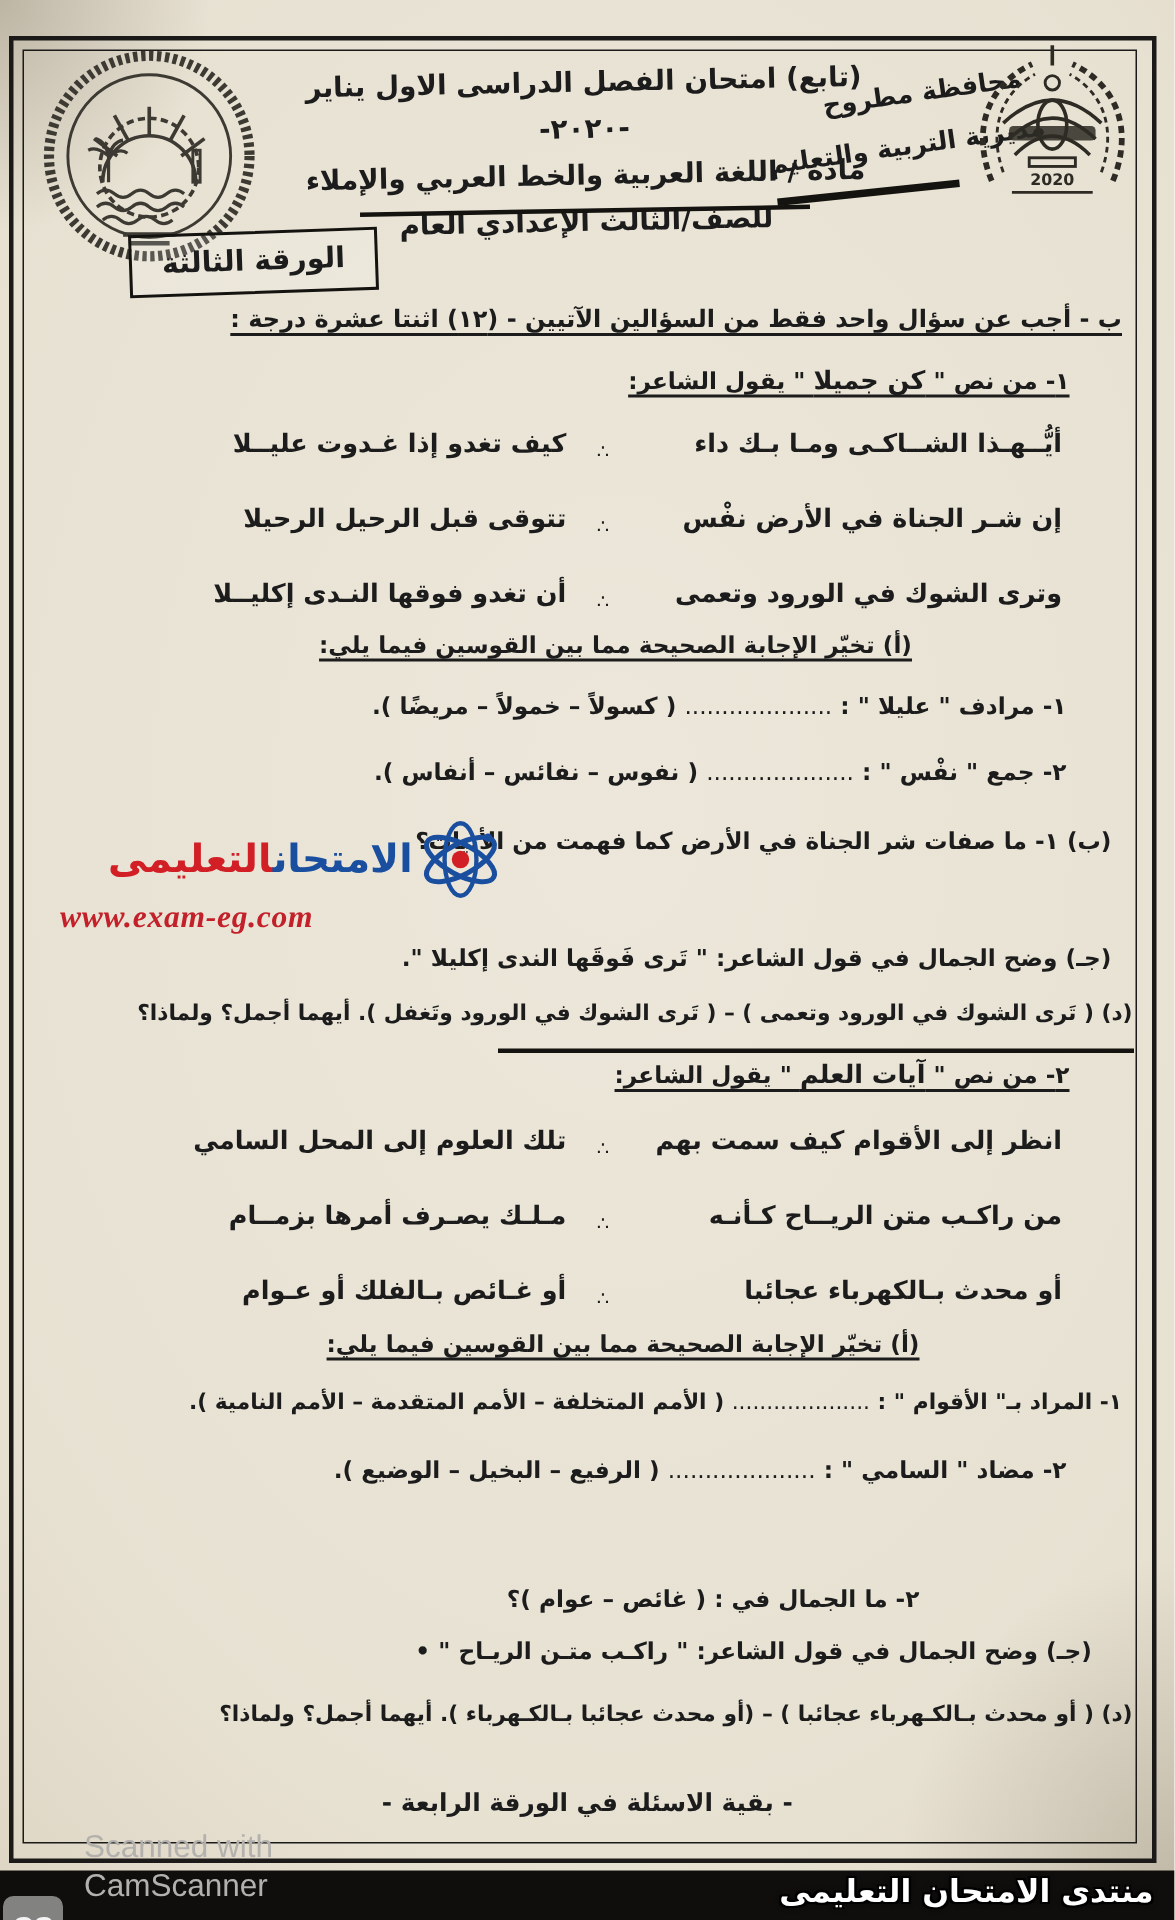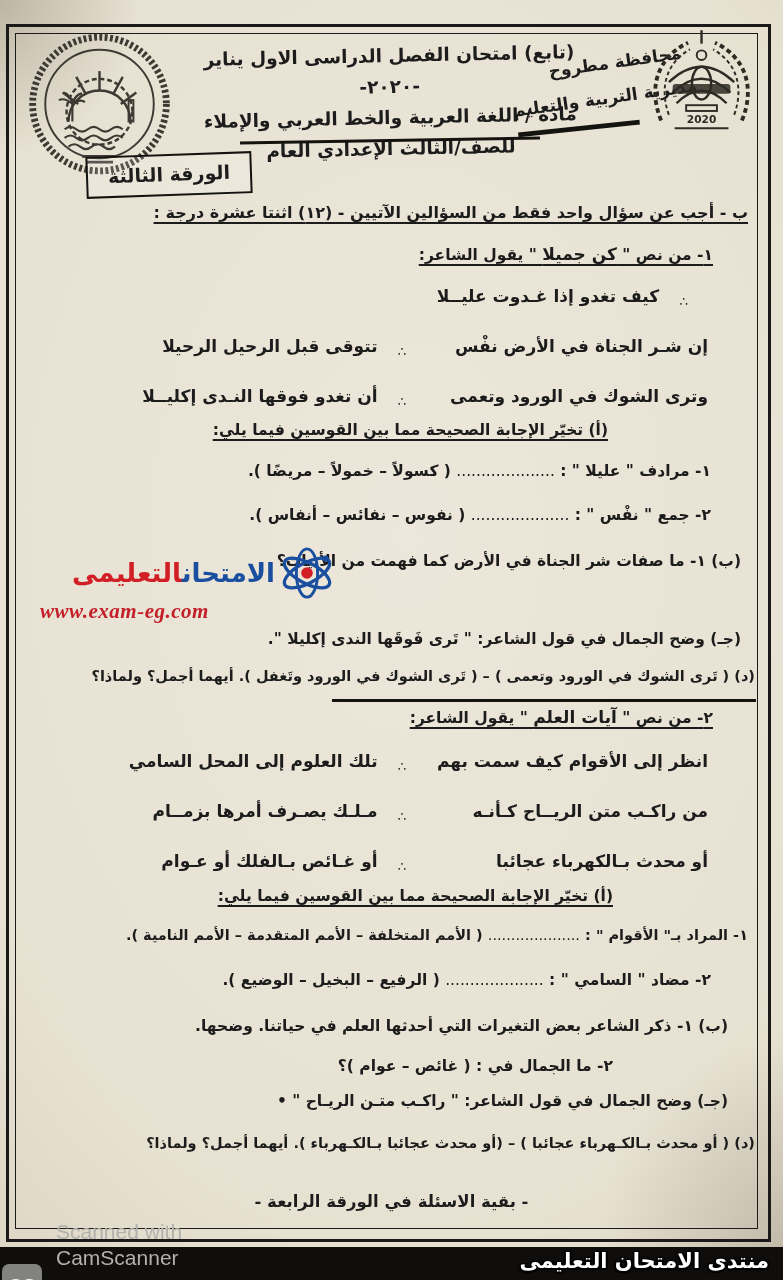--- a/index.html
+++ b/index.html
@@ -114,20 +114,21 @@
   <div class="paper-label">الورقة الثالثة</div>
 
   <div class="line u" style="right:35px; top:203px; font-size:16px;">ب - أجب عن سؤال واحد فقط من السؤالين الآتيين - (١٢) اثنتا عشرة درجة :</div>
 
   <div class="line u" style="right:70px; top:244px;">
     <span>١- من نص " </span><span style="font-size:17px;">كن جميلا</span><span> " يقول الشاعر:</span>
   </div>
 
   <div class="poem" style="top:284px;">
     <div class="verse-row">
+      <span class="hemi-r">أيُّــهـذا الشــاكـى ومـا بـك داء</span>
       <span class="vsep">∴</span>
       <span class="hemi-l">كيف تغدو إذا غـدوت عليــلا</span>
     </div>
     <div class="verse-row">
       <span class="hemi-r">إن شـر الجناة في الأرض نفْس</span>
       <span class="vsep">∴</span>
       <span class="hemi-l">تتوقى قبل الرحيل الرحيلا</span>
     </div>
     <div class="verse-row">
       <span class="hemi-r">وترى الشوك في الورود وتعمى</span>
@@ -183,21 +184,20 @@
     <span>١- المراد بـ" الأقوام " :</span>
     <span class="dots">....................</span>
     <span>( الأمم المتخلفة – الأمم المتقدمة – الأمم النامية ).</span>
   </div>
   <div class="line" style="right:72px; top:971px;">
     <span>٢- مضاد " السامي " :</span>
     <span class="dots">....................</span>
     <span>( الرفيع – البخيل – الوضيع ).</span>
   </div>
 
-  <div class="line" style="right:55px; top:1017px;">(ب) ١- ذكر الشاعر بعض التغيرات التي أحدثها العلم في حياتنا. وضحها.</div>
   <div class="line" style="right:170px; top:1057px;">٢- ما الجمال في : ( غائص – عوام )؟</div>
   <div class="line" style="right:55px; top:1092px;">(جـ) وضح الجمال في قول الشاعر: " راكـب متـن الريـاح " •</div>
   <div class="line sm" style="right:28px; top:1135px;">(د) ( أو محدث بـالكـهرباء عجائبا ) – (أو محدث عجائبا بـالكـهرباء ). أيهما أجمل؟ ولماذا؟</div>
 
   <div class="footer-note">- بقية الاسئلة في الورقة الرابعة -</div>
 
   <div class="wm">
     <div class="wm-row">
       <svg width="58" height="56" viewBox="0 0 60 58">
         <ellipse cx="30" cy="29" rx="26" ry="10.5" fill="none" stroke="#1a4fa0" stroke-width="3.5" transform="rotate(28 30 29)"></ellipse>

